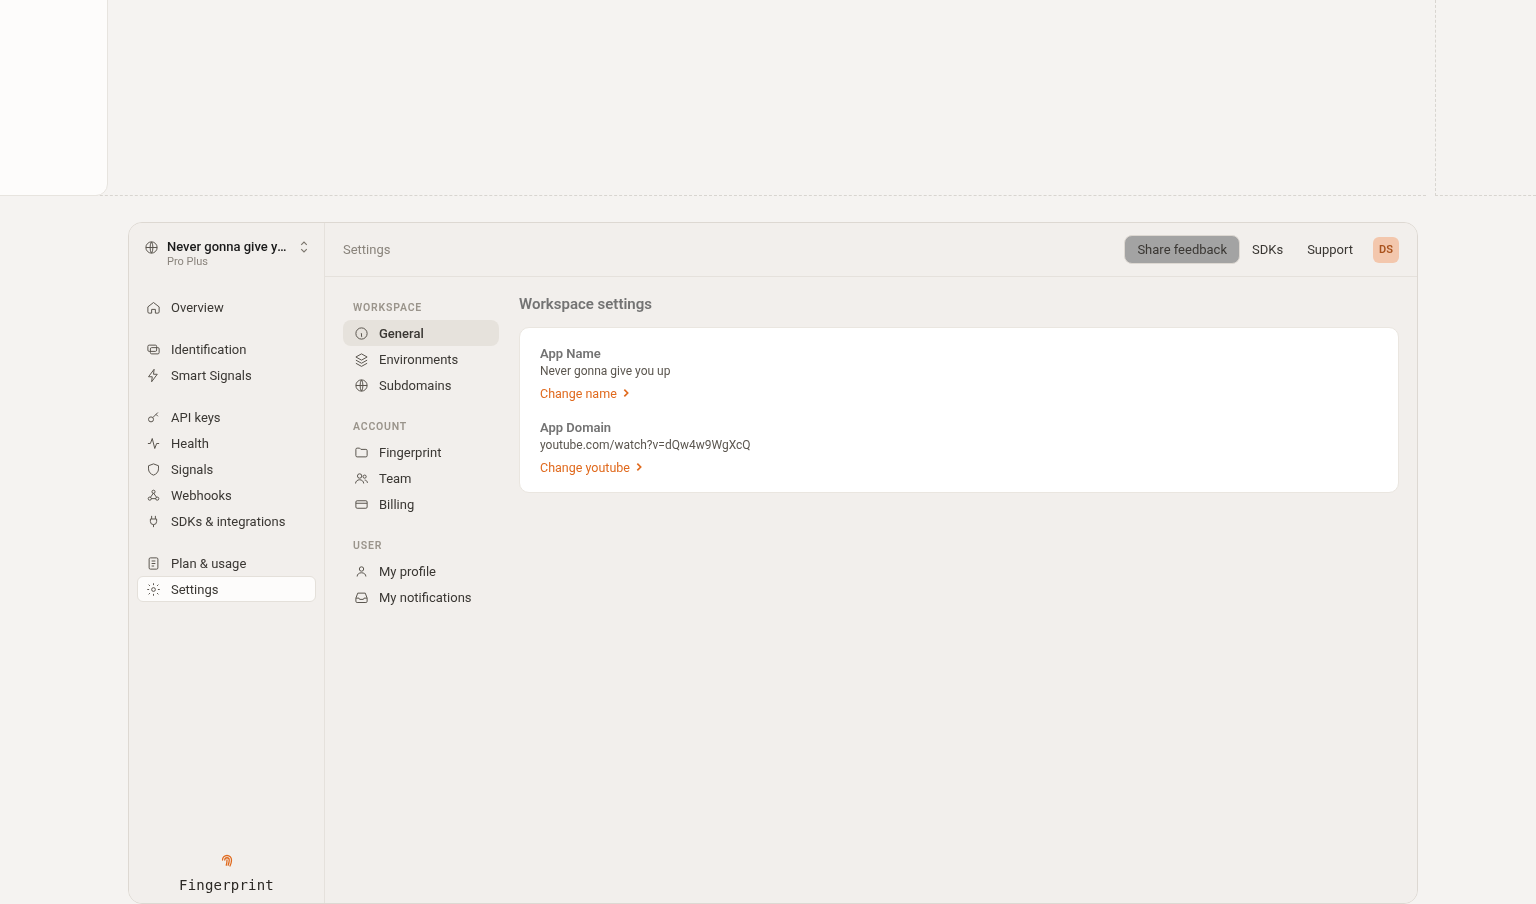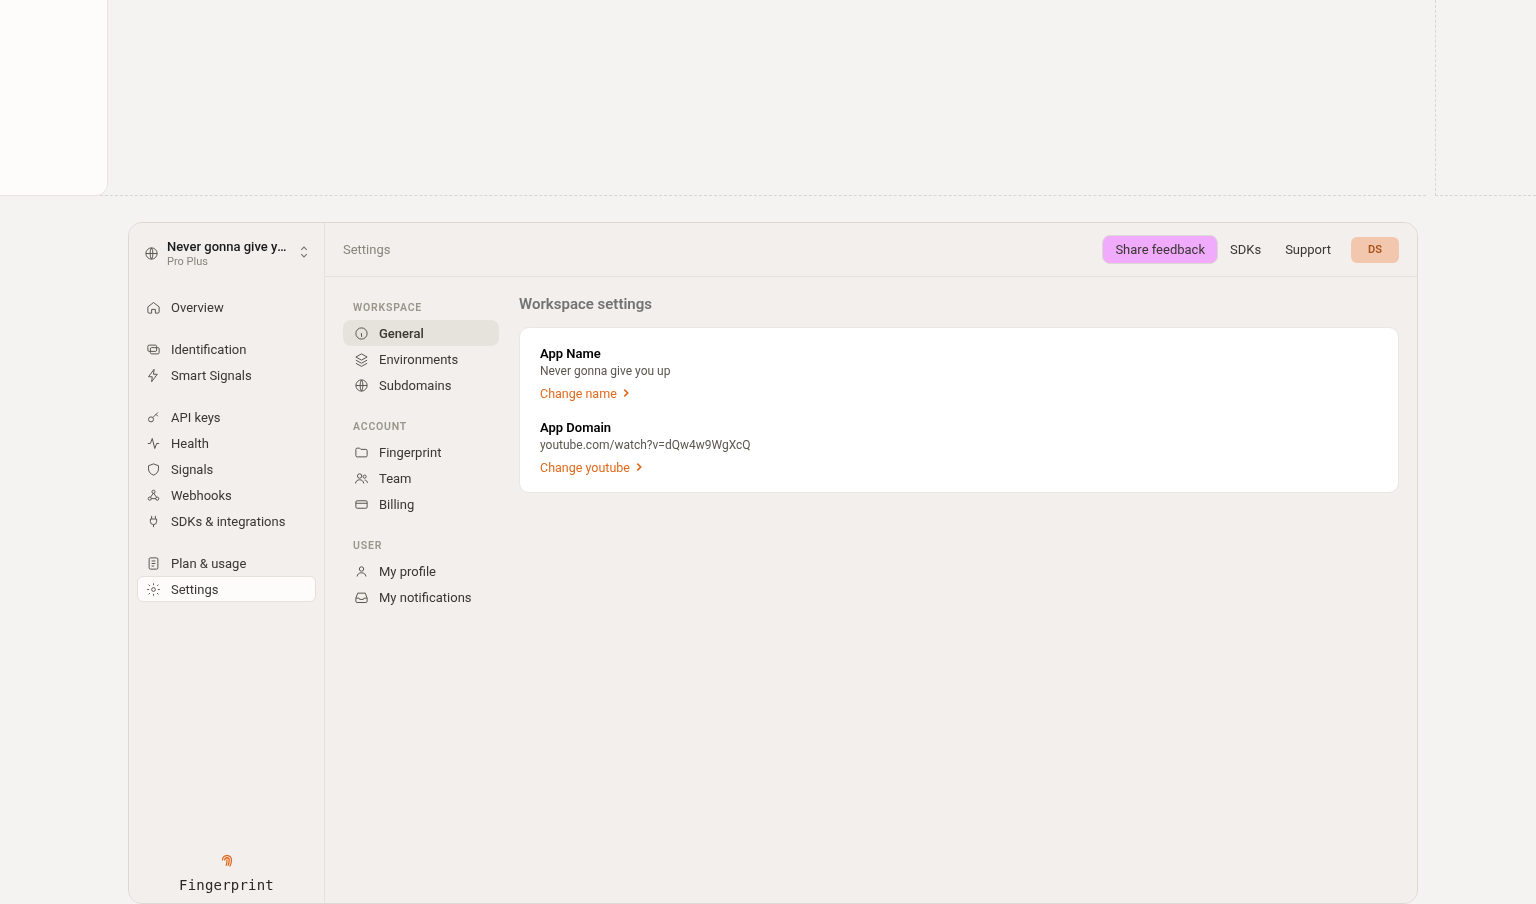--- a/index.html
+++ b/index.html
@@ -56,21 +56,21 @@
   width: 196px;
   flex: 0 0 196px;
   border-right: 1px solid #e5e1dc;
   display: flex;
   flex-direction: column;
   padding: 10px 8px 8px 8px;
   background: #f2efec;
 }
 .ws-switcher {
   display: flex;
-  align-items: center;
+  align-items: flex-start;
   gap: 8px;
   padding: 6px 6px;
   border-radius: 8px;
   cursor: pointer;
 }
 .ws-info { flex: 1; min-width: 0; }
 .ws-name {
   font-size: 13px;
   font-weight: 500;
   color: #1a1a1a;
@@ -122,24 +122,24 @@
 }
 .topbar .crumb { font-size: 13px; color: #8a847c; }
 .topbar .spacer { flex: 1; }
 .btn {
   font-size: 13px;
   padding: 6px 12px;
   border-radius: 8px;
   color: #3a3733;
   cursor: pointer;
 }
-.btn.outlined { border: 1px solid #ddd8d2; background: #f0abfc; }
+.btn.outlined { border: 1px solid #ddd8d2; background: #a3a3a3; }
 .btn.flat { background: transparent; }
 .avatar {
-  width: 48px; height: 26px;
+  width: 26px; height: 26px;
   border-radius: 6px;
   background: #f3c7ad;
   color: #a9521c;
   font-size: 11px;
   font-weight: 600;
   display: flex; align-items: center; justify-content: center;
   margin-left: 8px;
 }
 .body {
   flex: 1;
@@ -172,21 +172,21 @@
 .content { flex: 1; }
 .page-title { font-size: 15px; font-weight: 600; color: #737373; margin-bottom: 14px; }
 .panel {
   background: #ffffff;
   border: 1px solid #eae6e0;
   border-radius: 10px;
   padding: 18px 20px 16px 20px;
 }
 .field { margin-bottom: 18px; }
 .field:last-child { margin-bottom: 0; }
-.field-label { font-size: 13px; font-weight: 600; color: #000000; }
+.field-label { font-size: 13px; font-weight: 600; color: #737373; }
 .field-value { font-size: 12px; color: #5b564f; margin-top: 3px; }
 .action-link {
   display: inline-flex;
   align-items: center;
   gap: 4px;
   font-size: 12.5px;
   color: #e06a1e;
   margin-top: 8px;
   cursor: pointer;
 }

